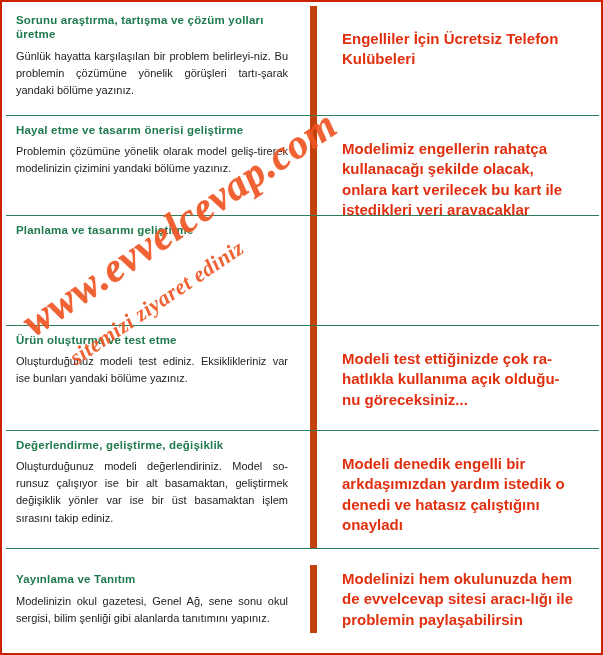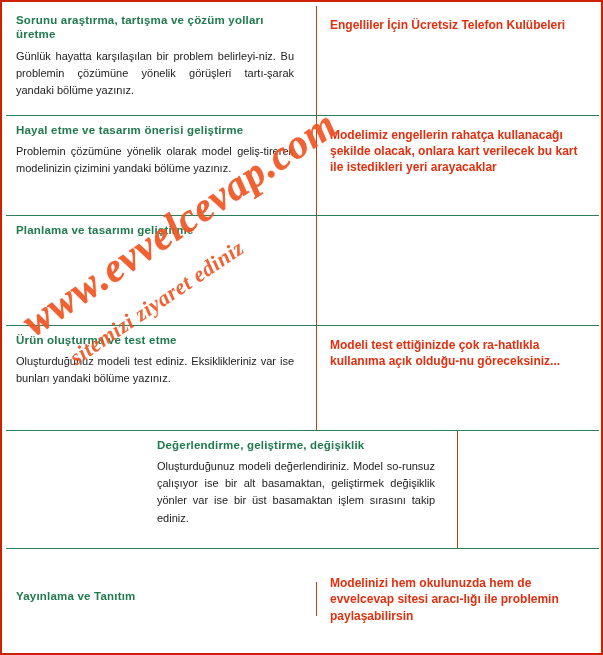--- a/index.html
+++ b/index.html
@@ -39,21 +39,21 @@
     border-bottom: 1px solid #2e7d5b;
     overflow: hidden;
   }
   .row:last-child {
     border-bottom: none;
     align-items: center;
   }
   .cell-left {
     width: 311px;
     box-sizing: border-box;
-    border-right: 1px solid #c2410c;
+    border-right: 7px solid #c2410c;
     padding: 7px 22px 6px 10px;
     position: relative;
     overflow: hidden;
   }
   .cell-right {
     flex: 1;
     box-sizing: border-box;
     padding: 7px 8px 6px 9px;
     overflow: hidden;
   }
@@ -68,30 +68,30 @@
   .step-body {
     color: #222222;
     font-size: 11px;
     line-height: 1.55;
     text-align: justify;
     margin: 0;
   }
   .answer {
     color: #e03010;
     font-weight: bold;
-    font-size: 12px;
+    font-size: 15px;
     line-height: 1.35;
-    margin: 4px;
+    margin: 16px;
   }
   
   .r0 { height: 110px; }
   .r1 { height: 100px; }
   .r2 { height: 110px; }
   .r3 { height: 105px; }
-  .r4 { height: 118px; justify-content: center; }
+  .r4 { height: 118px; }
   .r5 { height: 100px; border-bottom: none; }
 
   
   .watermark {
     position: absolute;
     left: 0;
     top: 0;
     width: 603px;
     height: 655px;
     pointer-events: none;
@@ -172,25 +172,29 @@
       <div class="cell-right">
         <p class="answer">Modeli test ettiğinizde çok ra-hatlıkla kullanıma açık olduğu-nu göreceksiniz...</p>
       </div>
     </div>
 
     <div class="row r4">
       <div class="cell-left">
         <p class="step-title">Değerlendirme, geliştirme, değişiklik</p>
         <p class="step-body">Oluşturduğunuz modeli değerlendiriniz. Model so-runsuz çalışıyor ise bir alt basamaktan, geliştirmek değişiklik yönler var ise bir üst basamaktan işlem sırasını takip ediniz.</p>
       </div>
+      <div class="cell-right">
+        <p class="answer">Modeli denedik engelli bir arkdaşımızdan yardım istedik o denedi ve hatasız çalıştığını onayladı</p>
+      </div>
     </div>
 
     <div class="row r5">
       <div class="cell-left">
         <p class="step-title">Yayınlama ve Tanıtım</p>
+        <p class="step-body">Modelinizin okul gazetesi, Genel Ağ, sene sonu okul sergisi, bilim şenliği gibi alanlarda tanıtımını yapınız.</p>
       </div>
       <div class="cell-right">
         <p class="answer">Modelinizi hem okulunuzda hem de evvelcevap sitesi aracı-lığı ile problemin paylaşabilirsin</p>
       </div>
     </div>
 
   </div>
 
   <div class="watermark">
     <div class="watermark-text">www.evvelcevap.com</div>

